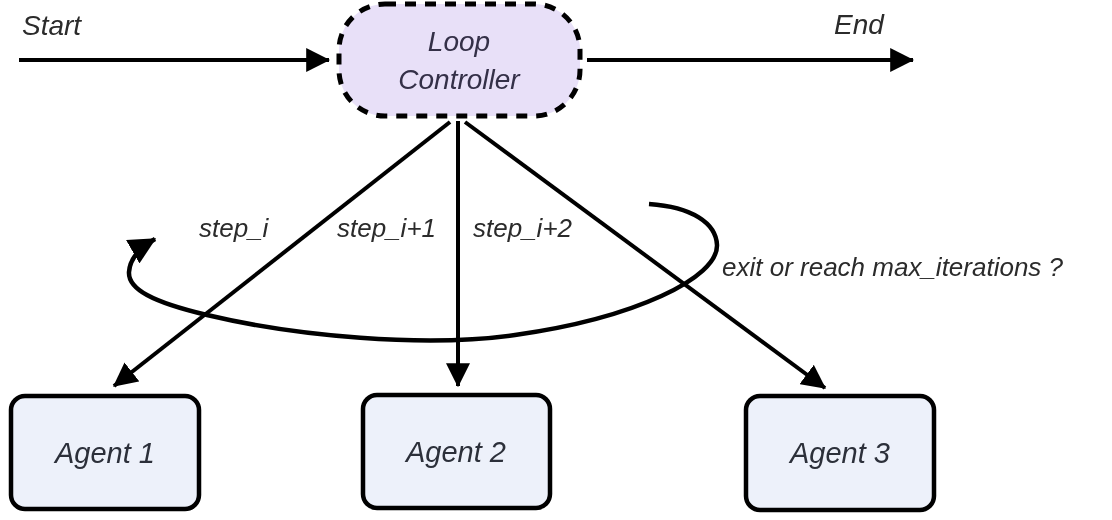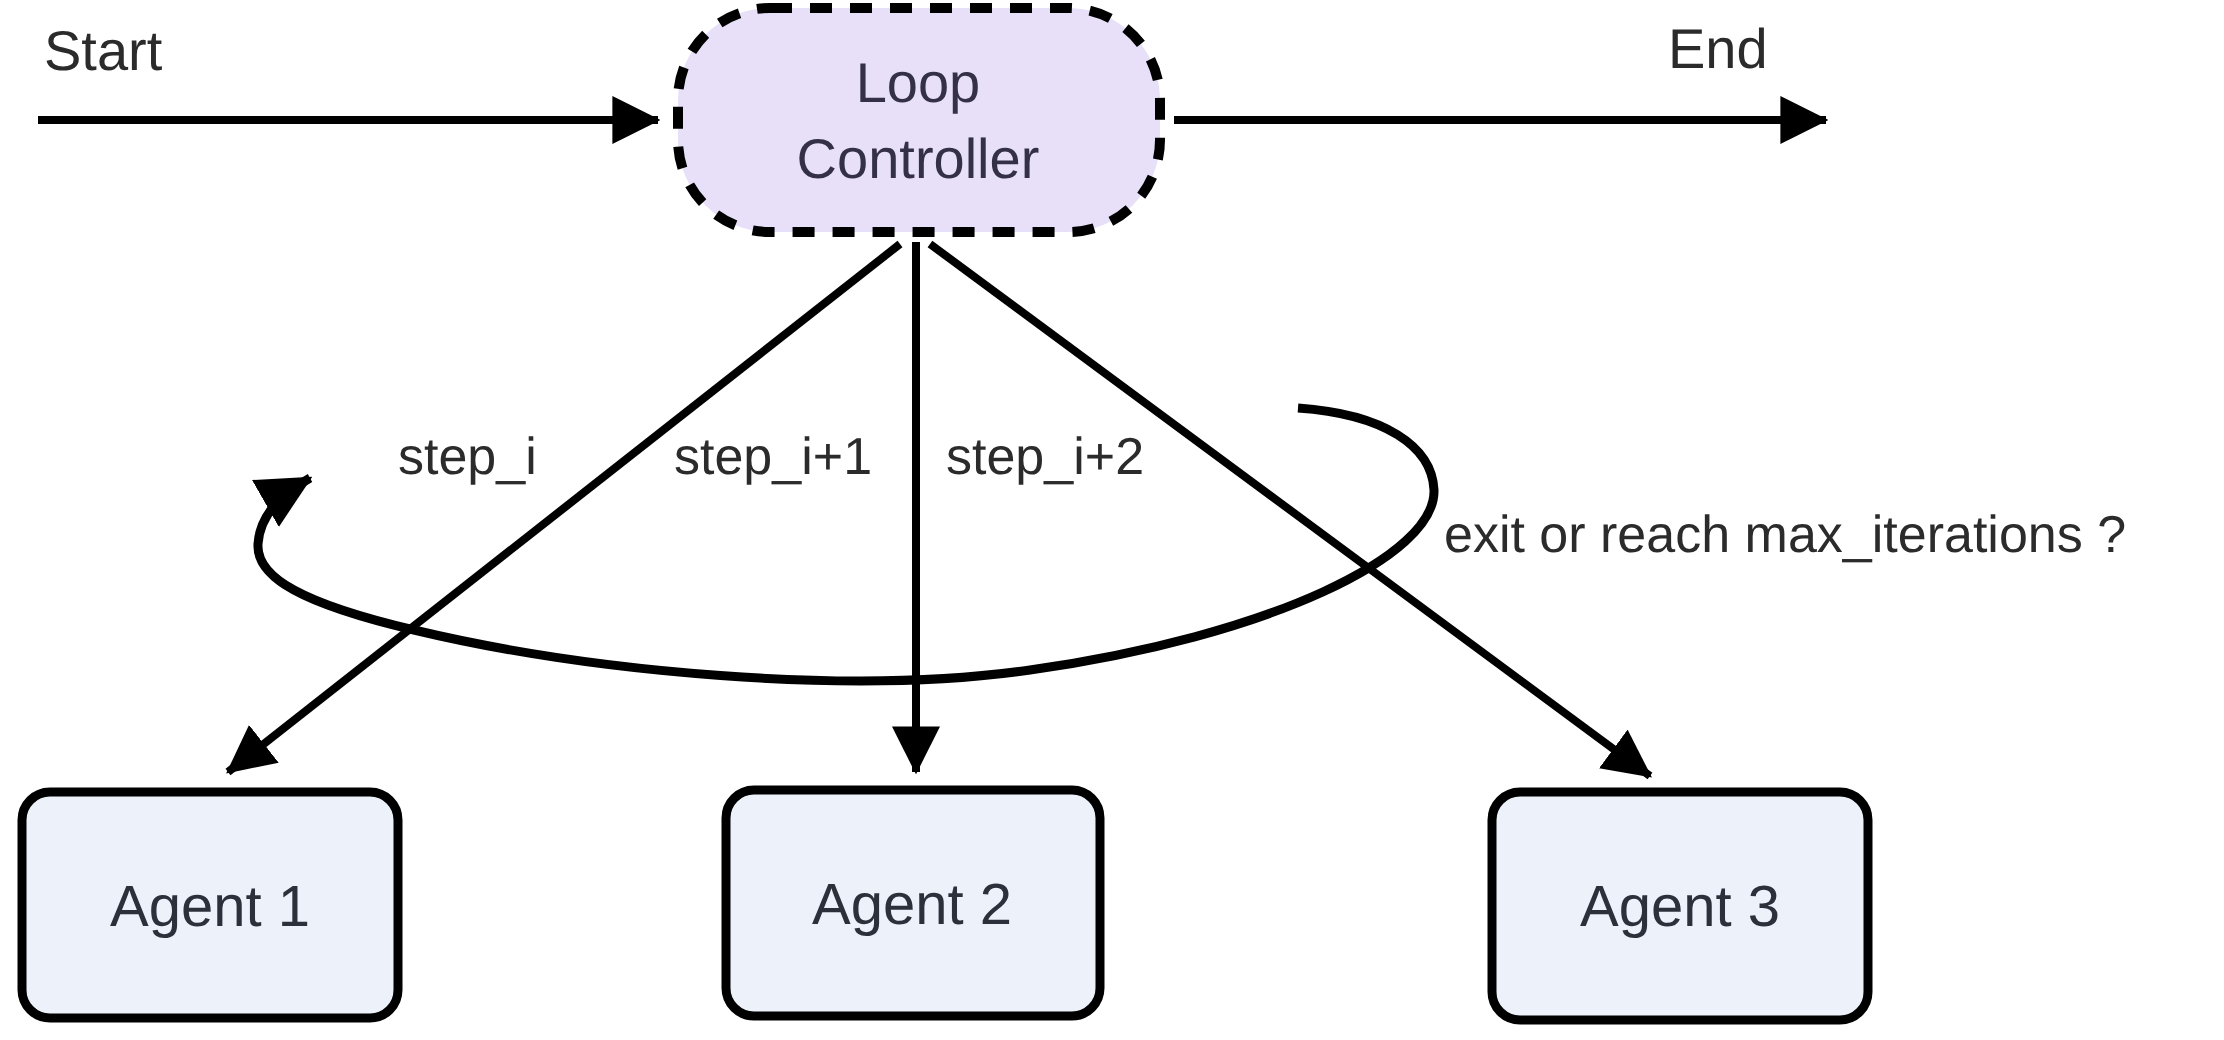--- a/index.html
+++ b/index.html
@@ -7,20 +7,21 @@
     padding: 0;
     background: #ffffff;
   }
   .canvas {
     position: relative;
     width: 1112px;
     height: 520px;
     background: #ffffff;
     overflow: hidden;
     font-family: "Liberation Sans", sans-serif;
+    font-style: italic;
   }
   svg text {
     font-family: "Liberation Sans", sans-serif;
   }
   .endpoint-label {
     font-size: 28px;
   }
   .edge-label {
     font-size: 26px;
   }

